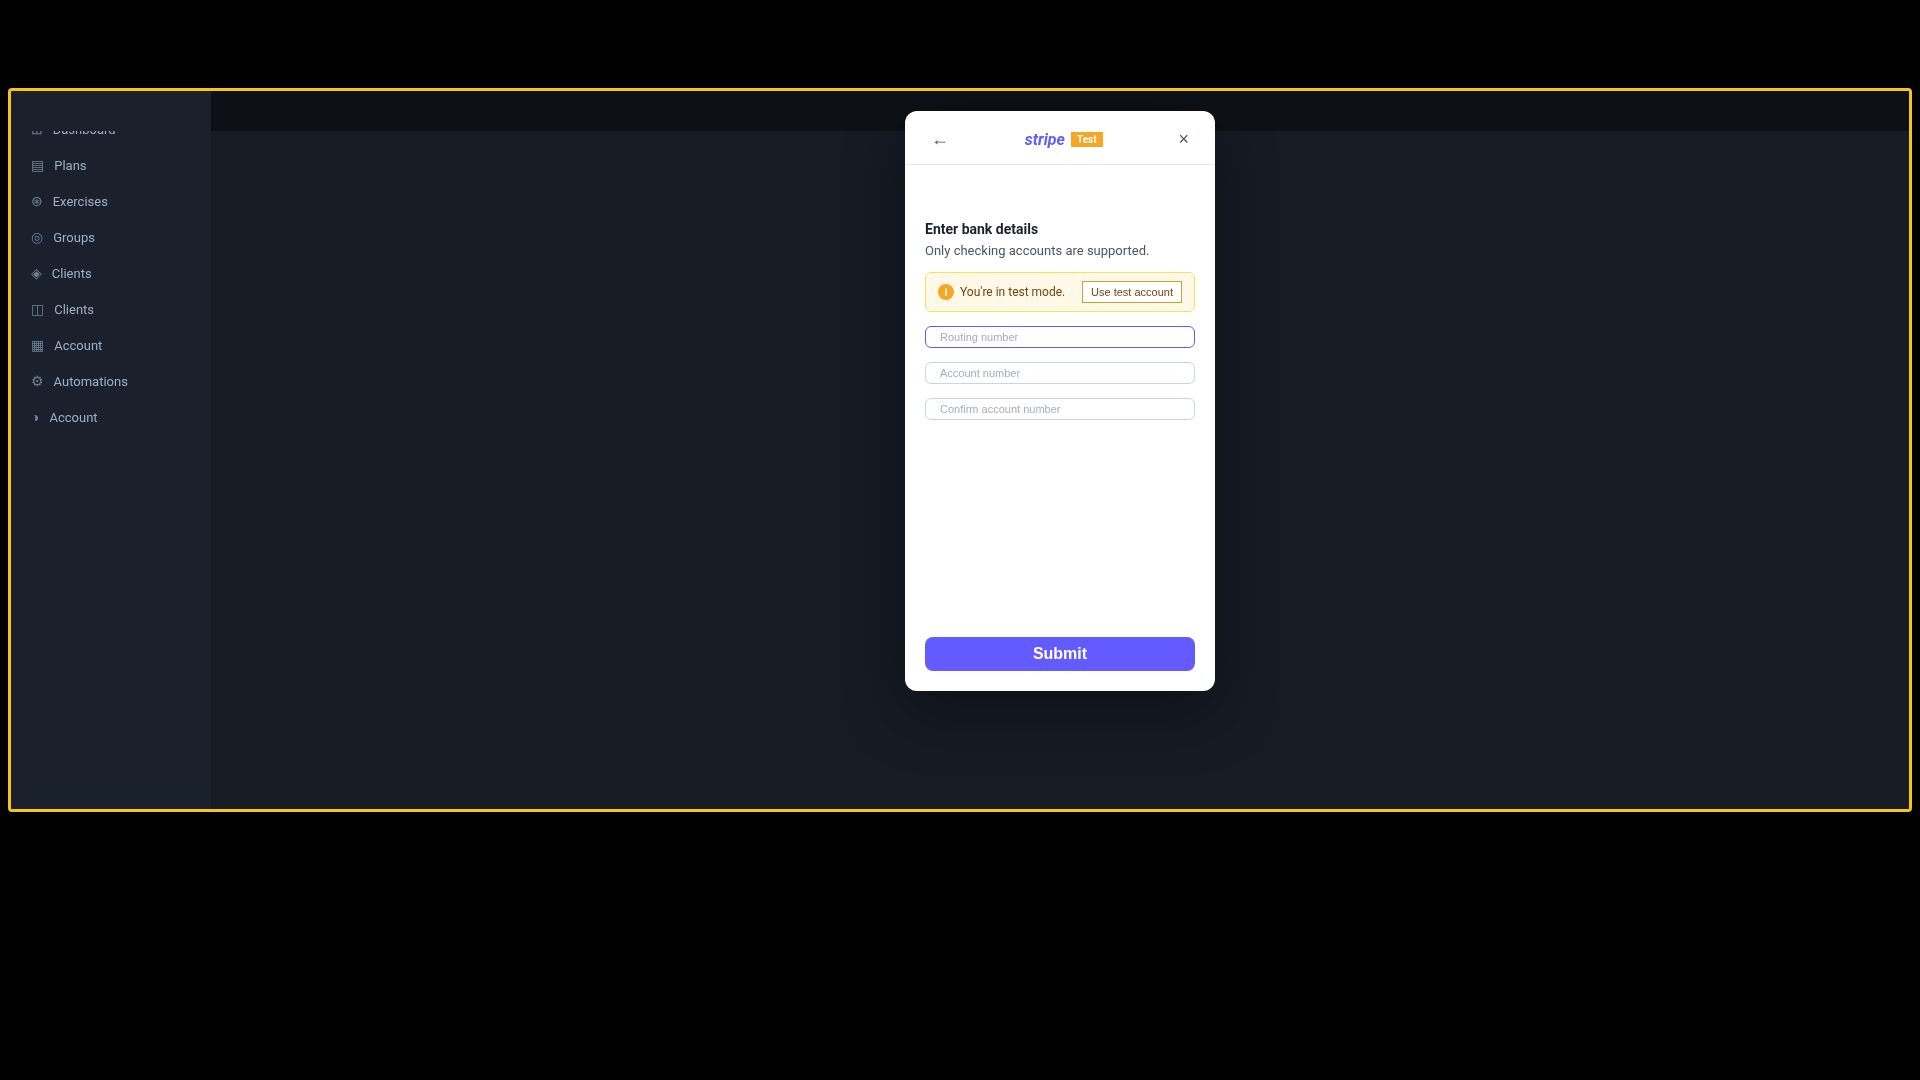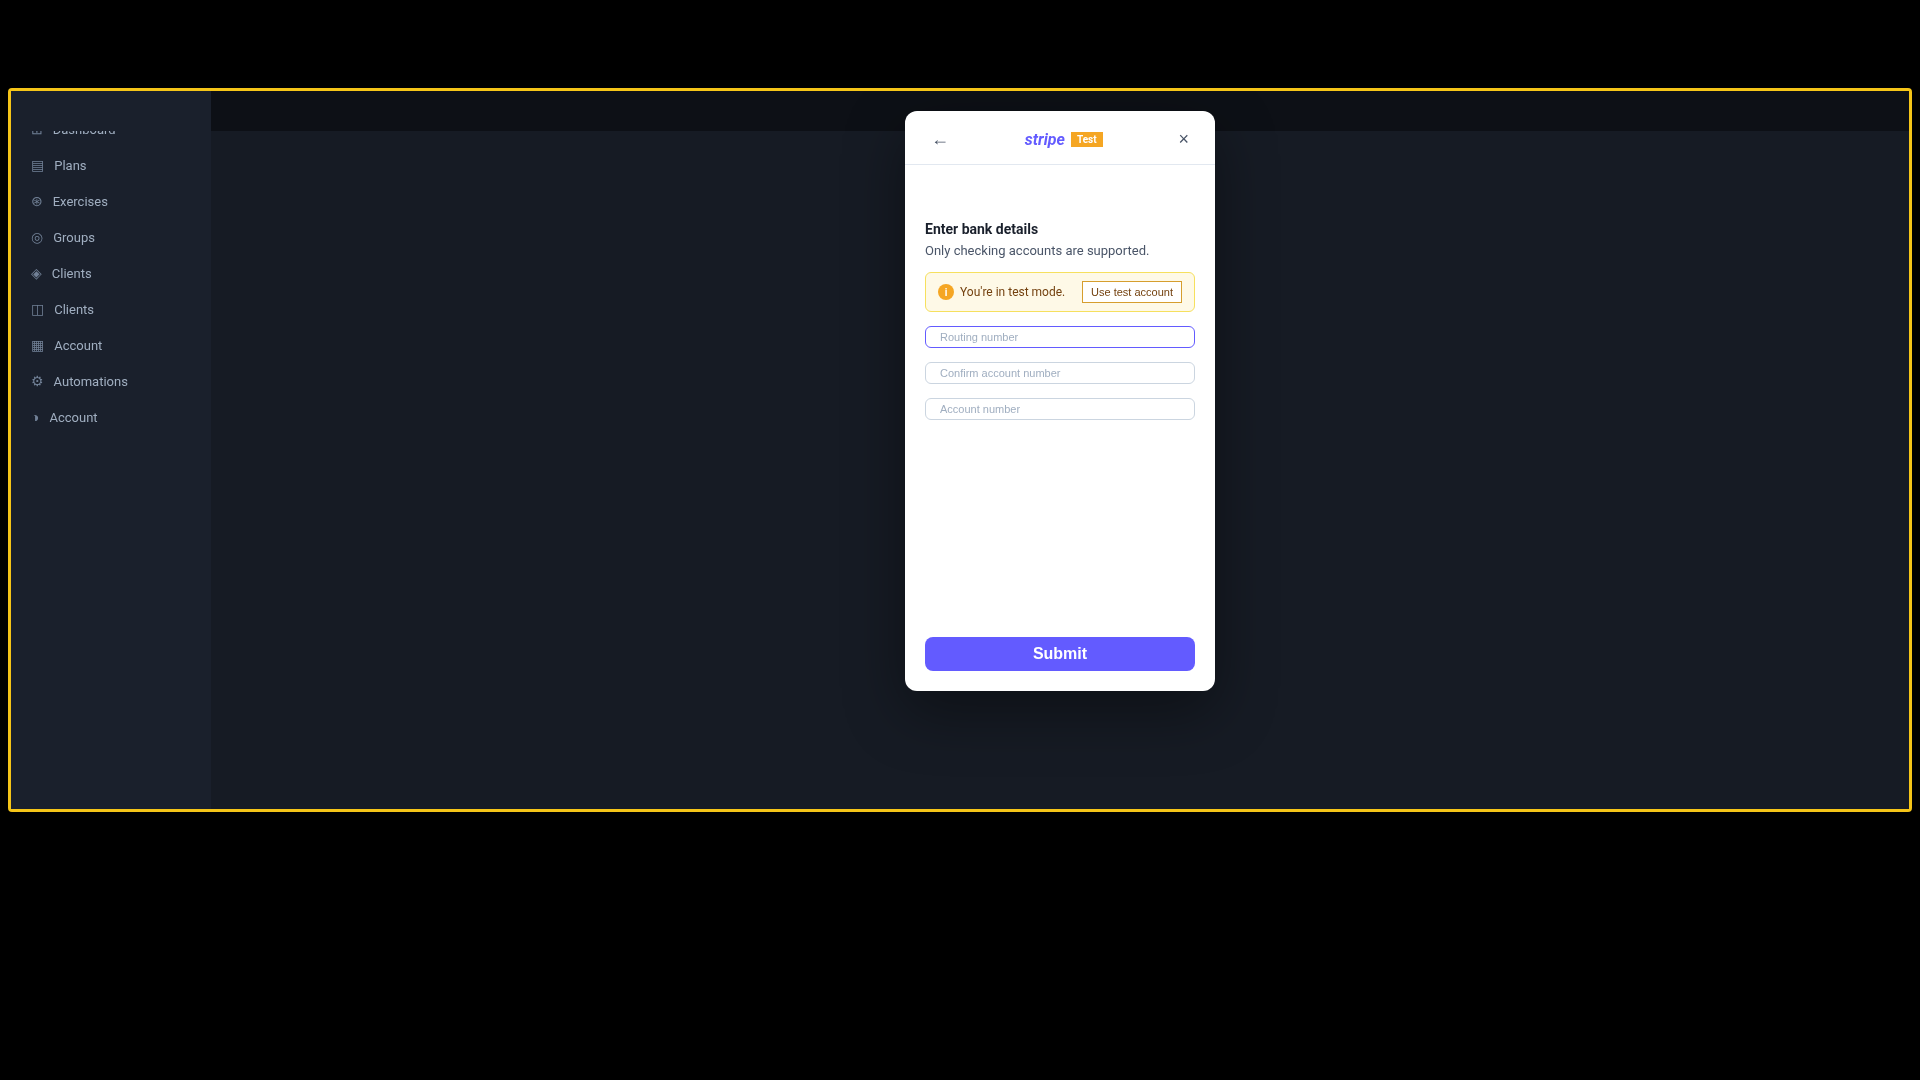--- a/index.html
+++ b/index.html
@@ -359,25 +359,25 @@
               <span class="test-mode-text">You're in test mode.</span>
             </div>
             <button class="use-test-account-btn">Use test account</button>
           </div>
 
           <div class="form-group">
             <input type="text" class="form-input active" placeholder="Routing number" style="">
           </div>
 
           <div class="form-group">
+            <input type="text" class="form-input" placeholder="Account number" style="">
+          </div>
+
+          <div class="form-group">
             <input type="text" class="form-input" placeholder="Confirm account number" style="">
-          </div>
-
-          <div class="form-group">
-            <input type="text" class="form-input" placeholder="Account number" style="">
           </div>
         </div>
 
         <button class="submit-btn">Submit</button>
 
       </div>
     </div>
   </div>
 </div>
 

